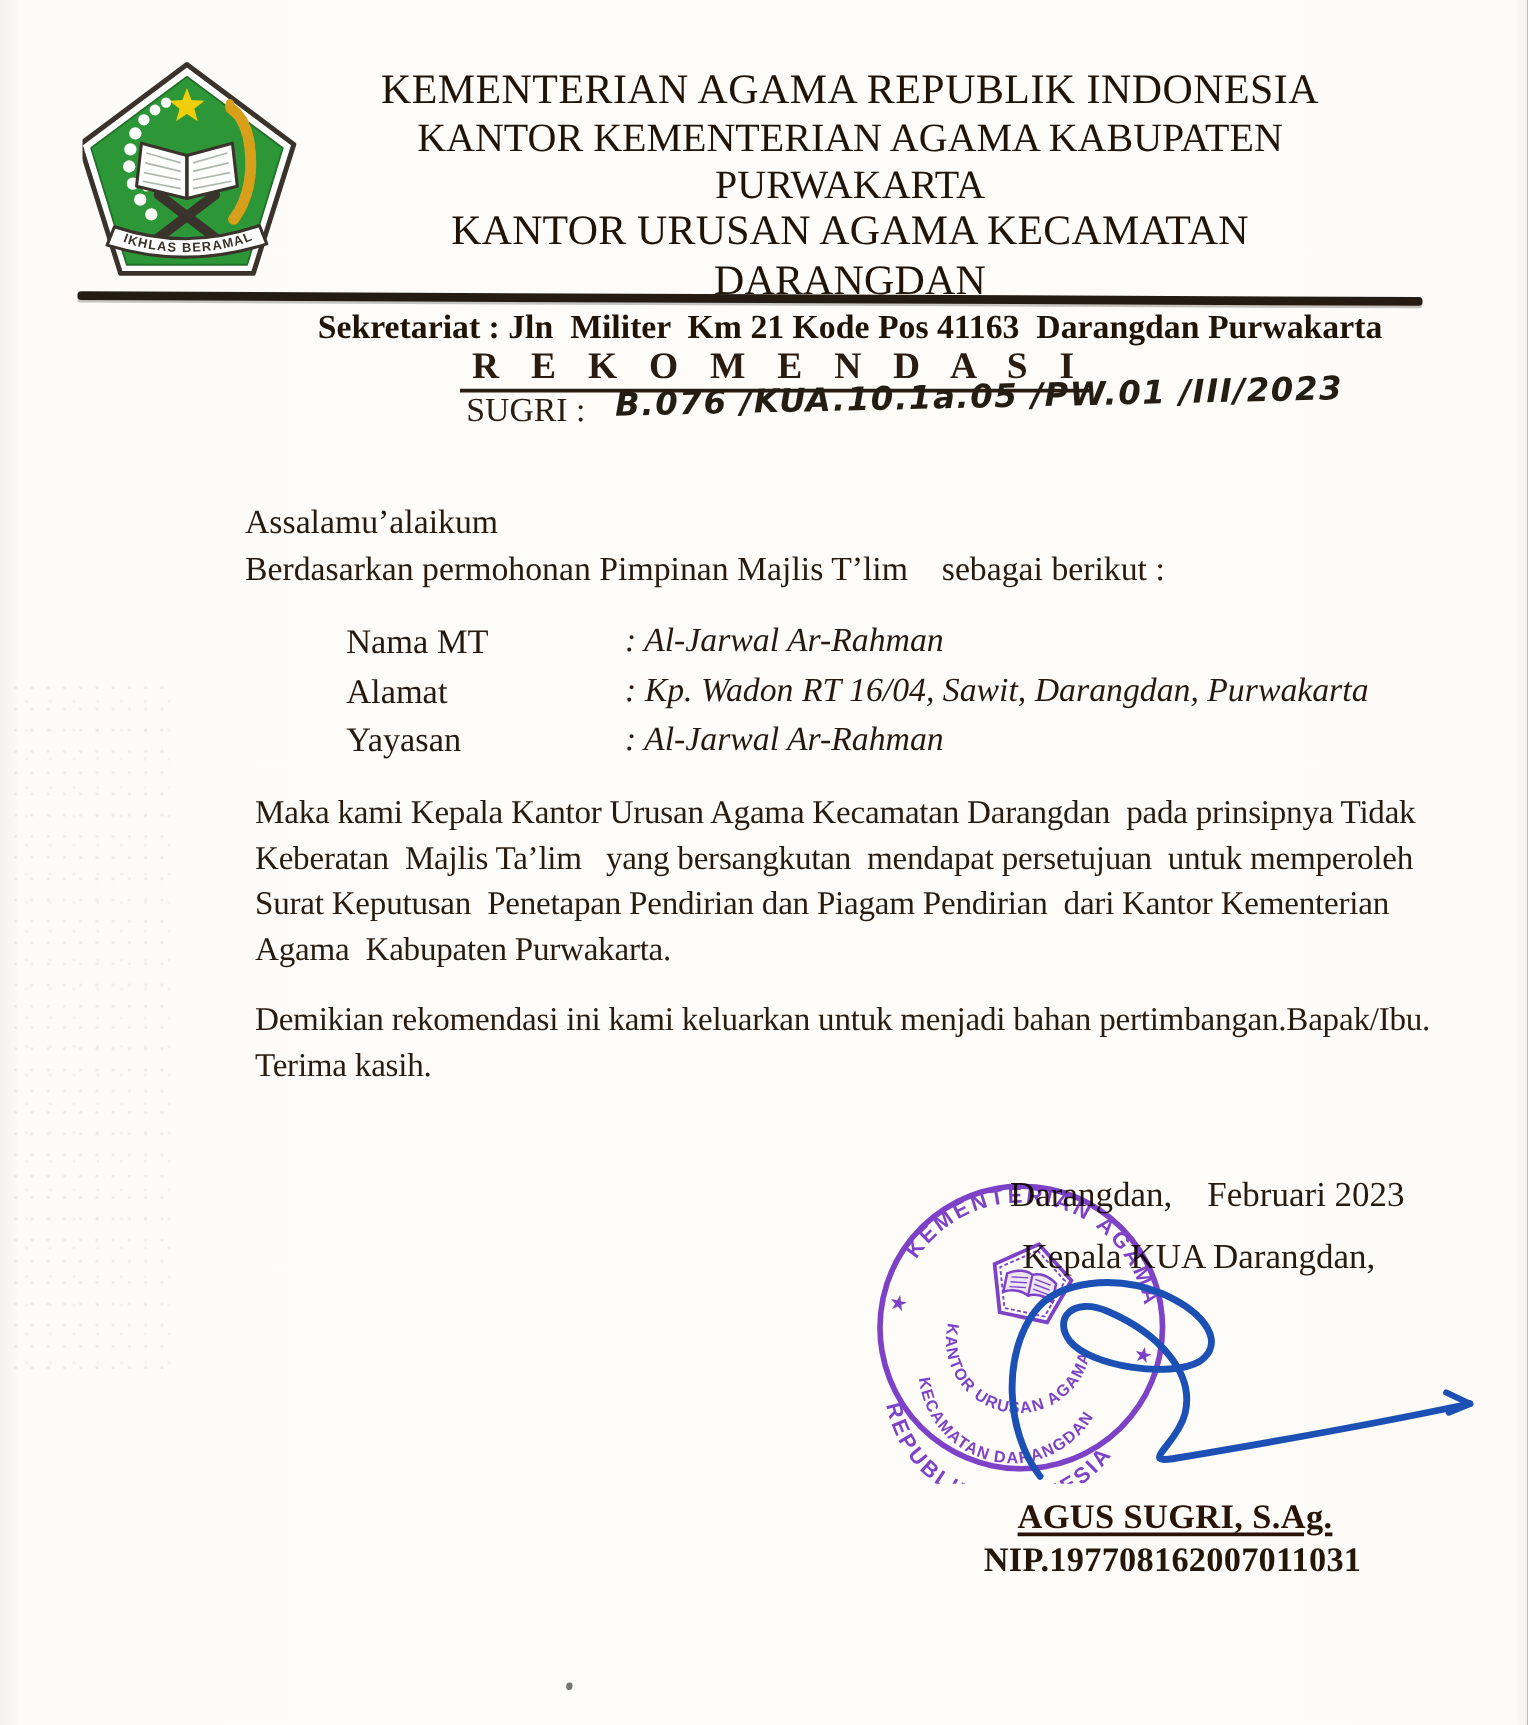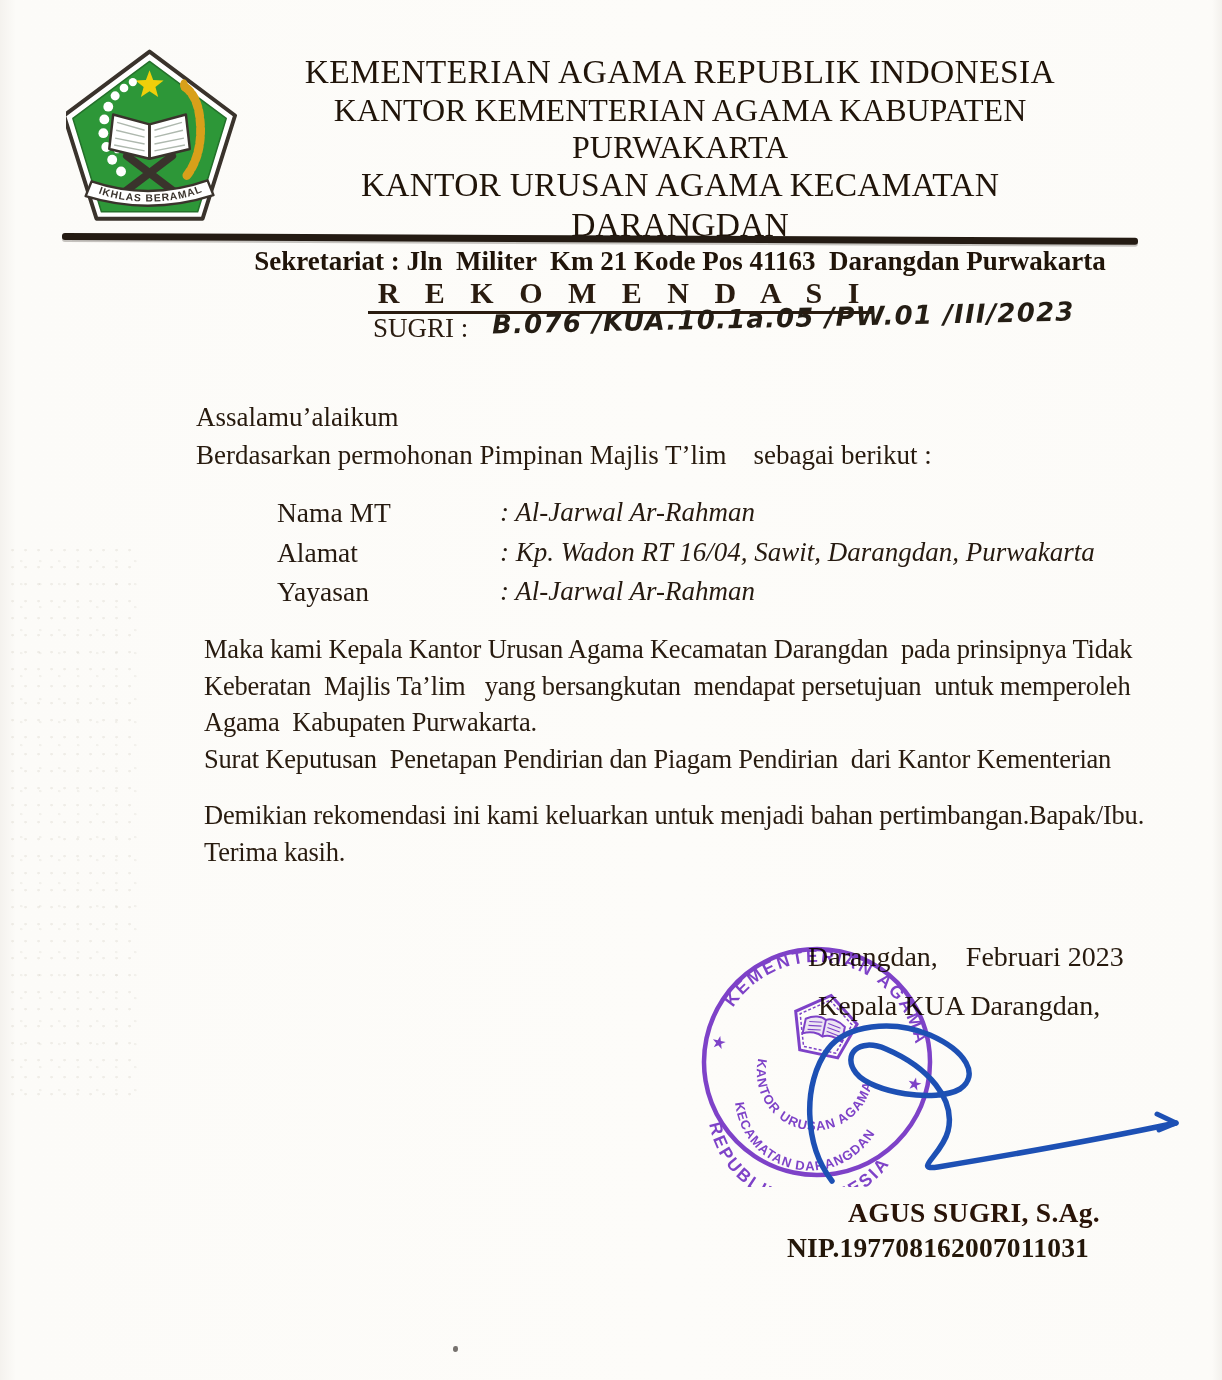--- a/index.html
+++ b/index.html
@@ -28,22 +28,22 @@
   
   .body-txt{font-size:27px; color:#271a0e;}
   .salutation{left:196px; top:402px;}
   .intro{left:196px; top:440px;}
   .frow-label{left:277px; font-size:27.5px;}
   .frow-value{left:500px; font-size:27px;font-style:italic;}
   .para{left:204px; font-size:26.5px; line-height:36.5px; letter-spacing:-.2px; color:#281b0f;}
   
   .place-date{left:808px; top:941px; font-size:28px;}
   .role{left:818px; top:990px; font-size:28px;}
-  .signer-name{left:780px; top:1197px; width:320px; text-align:right; font-size:27.5px; font-weight:bold; color:#2a1408;
-    text-decoration-thickness:3px; text-underline-offset:4px; letter-spacing:.3px;}
+  .signer-name{left:780px; top:1197px; width:320px; text-align:center; font-size:27.5px; font-weight:bold; color:#2a1408;
+    text-decoration:underline; text-decoration-thickness:3px; text-underline-offset:4px; letter-spacing:.3px;}
   .signer-nip{left:768px; top:1232px; width:340px; text-align:center; font-size:27.5px; font-weight:bold; color:#241709; letter-spacing:.2px;}
   .stamp{left:692px; top:937px; opacity:.92; mix-blend-mode:multiply;}
   .sig{left:780px; top:1005px;}
   
   .speckle{left:8px; top:545px; width:130px; height:560px; opacity:.5; pointer-events:none;
     background-image:radial-gradient(circle at 35% 30%, rgba(148,138,115,.25) 1px, transparent 1.6px),
                      radial-gradient(circle at 70% 70%, rgba(148,138,115,.18) 1px, transparent 1.5px);
     background-size:13px 17px, 19px 23px;}
   .speck{left:453px; top:1346px; width:5px; height:6px; background:#4a4440; border-radius:50% 40% 55% 45%; opacity:.75;}
 </style>
@@ -119,22 +119,22 @@
   <div class="abs frow-label" style="top:497px;">Nama MT</div>
   <div class="abs frow-value" style="top:497px;">: Al-Jarwal Ar-Rahman</div>
   <div class="abs frow-label" style="top:537px;">Alamat</div>
   <div class="abs frow-value" style="top:537px;">: Kp. Wadon RT 16/04, Sawit, Darangdan, Purwakarta</div>
   <div class="abs frow-label" style="top:576px;">Yayasan</div>
   <div class="abs frow-value" style="top:576px;">: Al-Jarwal Ar-Rahman</div>
 
   <div class="abs para" style="top:631px;">
     <div class="pre">Maka kami Kepala Kantor Urusan Agama Kecamatan Darangdan  pada prinsipnya Tidak</div>
     <div class="pre">Keberatan  Majlis Ta’lim   yang bersangkutan  mendapat persetujuan  untuk memperoleh</div>
+    <div class="pre">Surat Keputusan  Penetapan Pendirian dan Piagam Pendirian  dari Kantor Kementerian</div>
     <div class="pre">Agama  Kabupaten Purwakarta.</div>
-    <div class="pre">Surat Keputusan  Penetapan Pendirian dan Piagam Pendirian  dari Kantor Kementerian</div>
   </div>
 
   <div class="abs para" style="top:797px;">
     <div class="pre">Demikian rekomendasi ini kami keluarkan untuk menjadi bahan pertimbangan.Bapak/Ibu.</div>
     <div class="pre">Terima kasih.</div>
   </div>
 
   <div class="abs body-txt place-date pre">Darangdan,    Februari 2023</div>
   <div class="abs body-txt role">Kepala KUA Darangdan,</div>
 

